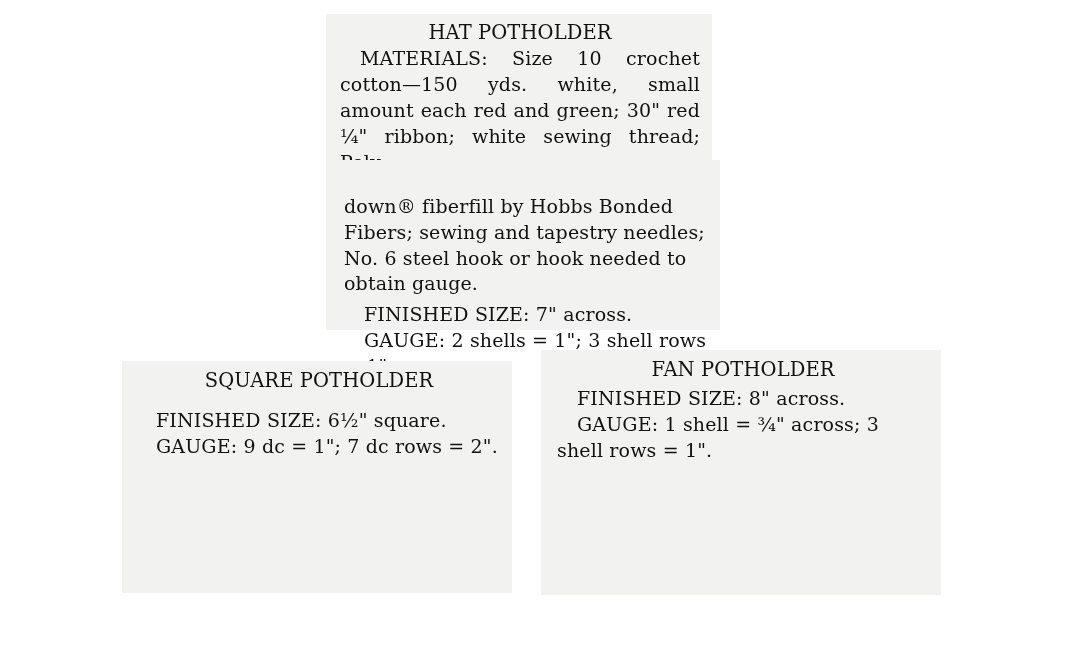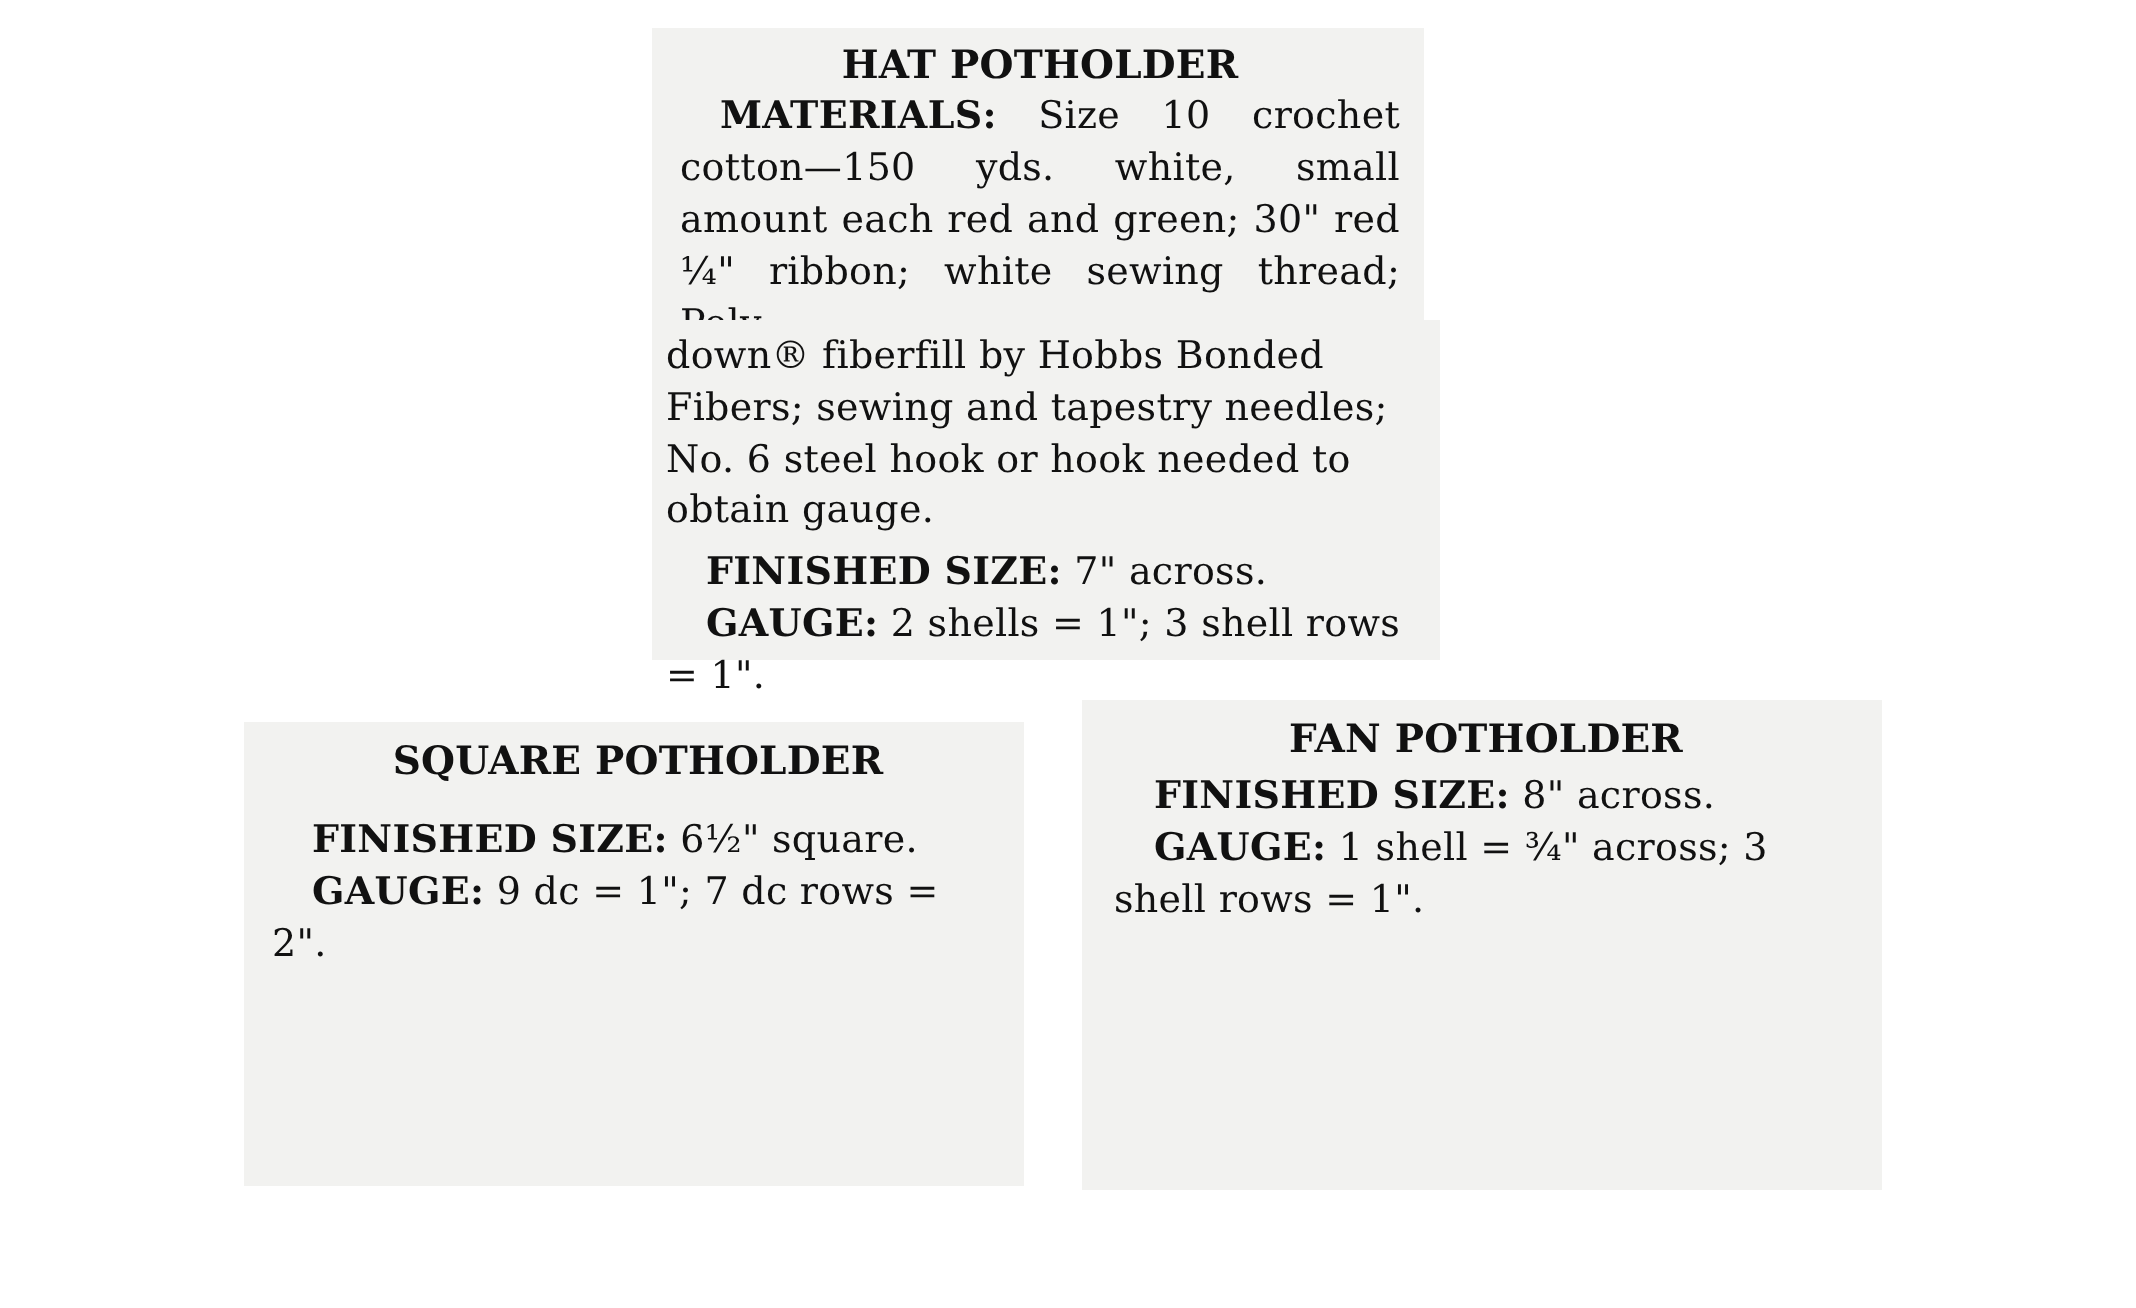--- a/index.html
+++ b/index.html
@@ -48,54 +48,55 @@
   #fan-clip {
     left: 518px;
     top: 350px;
     width: 400px;
     height: 245px;
     margin-left: 23px;
   }
 
   .title {
     text-align: center;
-    font-weight: bold;
+    font-weight: normal;
     font-size: 19.5px;
     letter-spacing: 0.1px;
     line-height: 1.15;
     margin: 0;
     padding: 0;
   }
 
   .para {
     font-size: 19px;
     line-height: 1.36;
     margin: 0;
     padding: 0;
     letter-spacing: 0.15px;
   }
   .para.indent {
     text-indent: 20px;
   }
   .lbl {
-    font-weight: bold;
+    font-weight: normal;
   }
 
   
   .justify {
     text-align: justify;
     text-align-last: left;
   }
 
   .hat-top-inner {
     padding: 8px 12px 0 14px;
   }
   .hat-top-inner .title { margin-bottom: 2px; }
   .hat-bottom-inner {
-    padding: 6px 10px 0 7px;
+    padding: 6px 10px 0 18px;
+    margin-top: 28px;
   }
   .square-inner {
     padding: 9px 10px 0 14px;
   }
   .square-inner .title { margin-bottom: 16px; }
   .fan-inner {
     padding: 9px 12px 0 16px;
   }
   .fan-inner .title { margin-bottom: 2px; }
 

